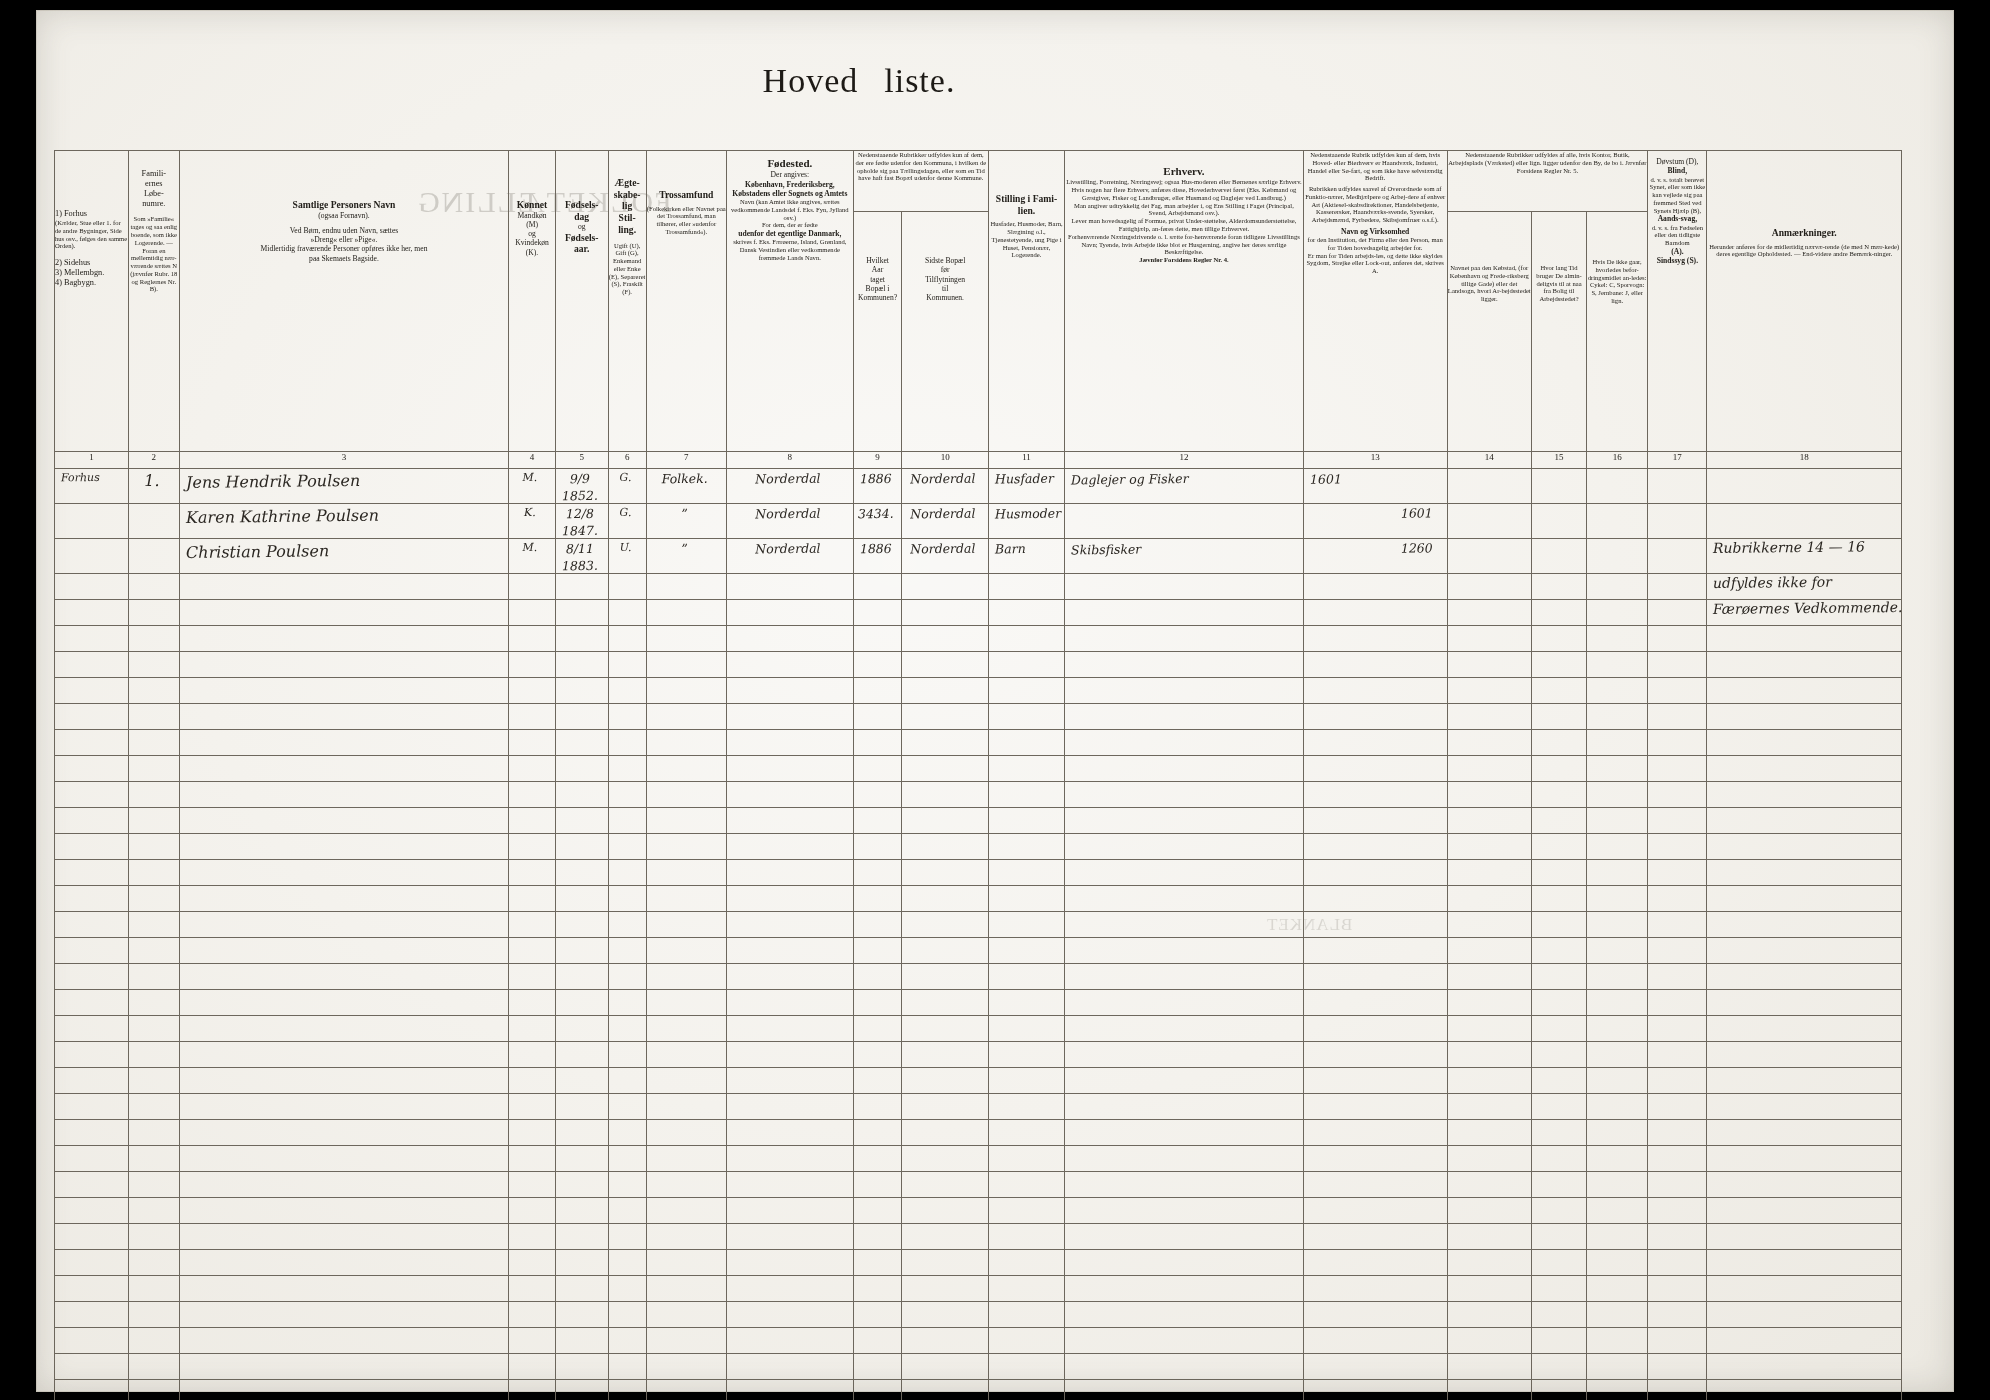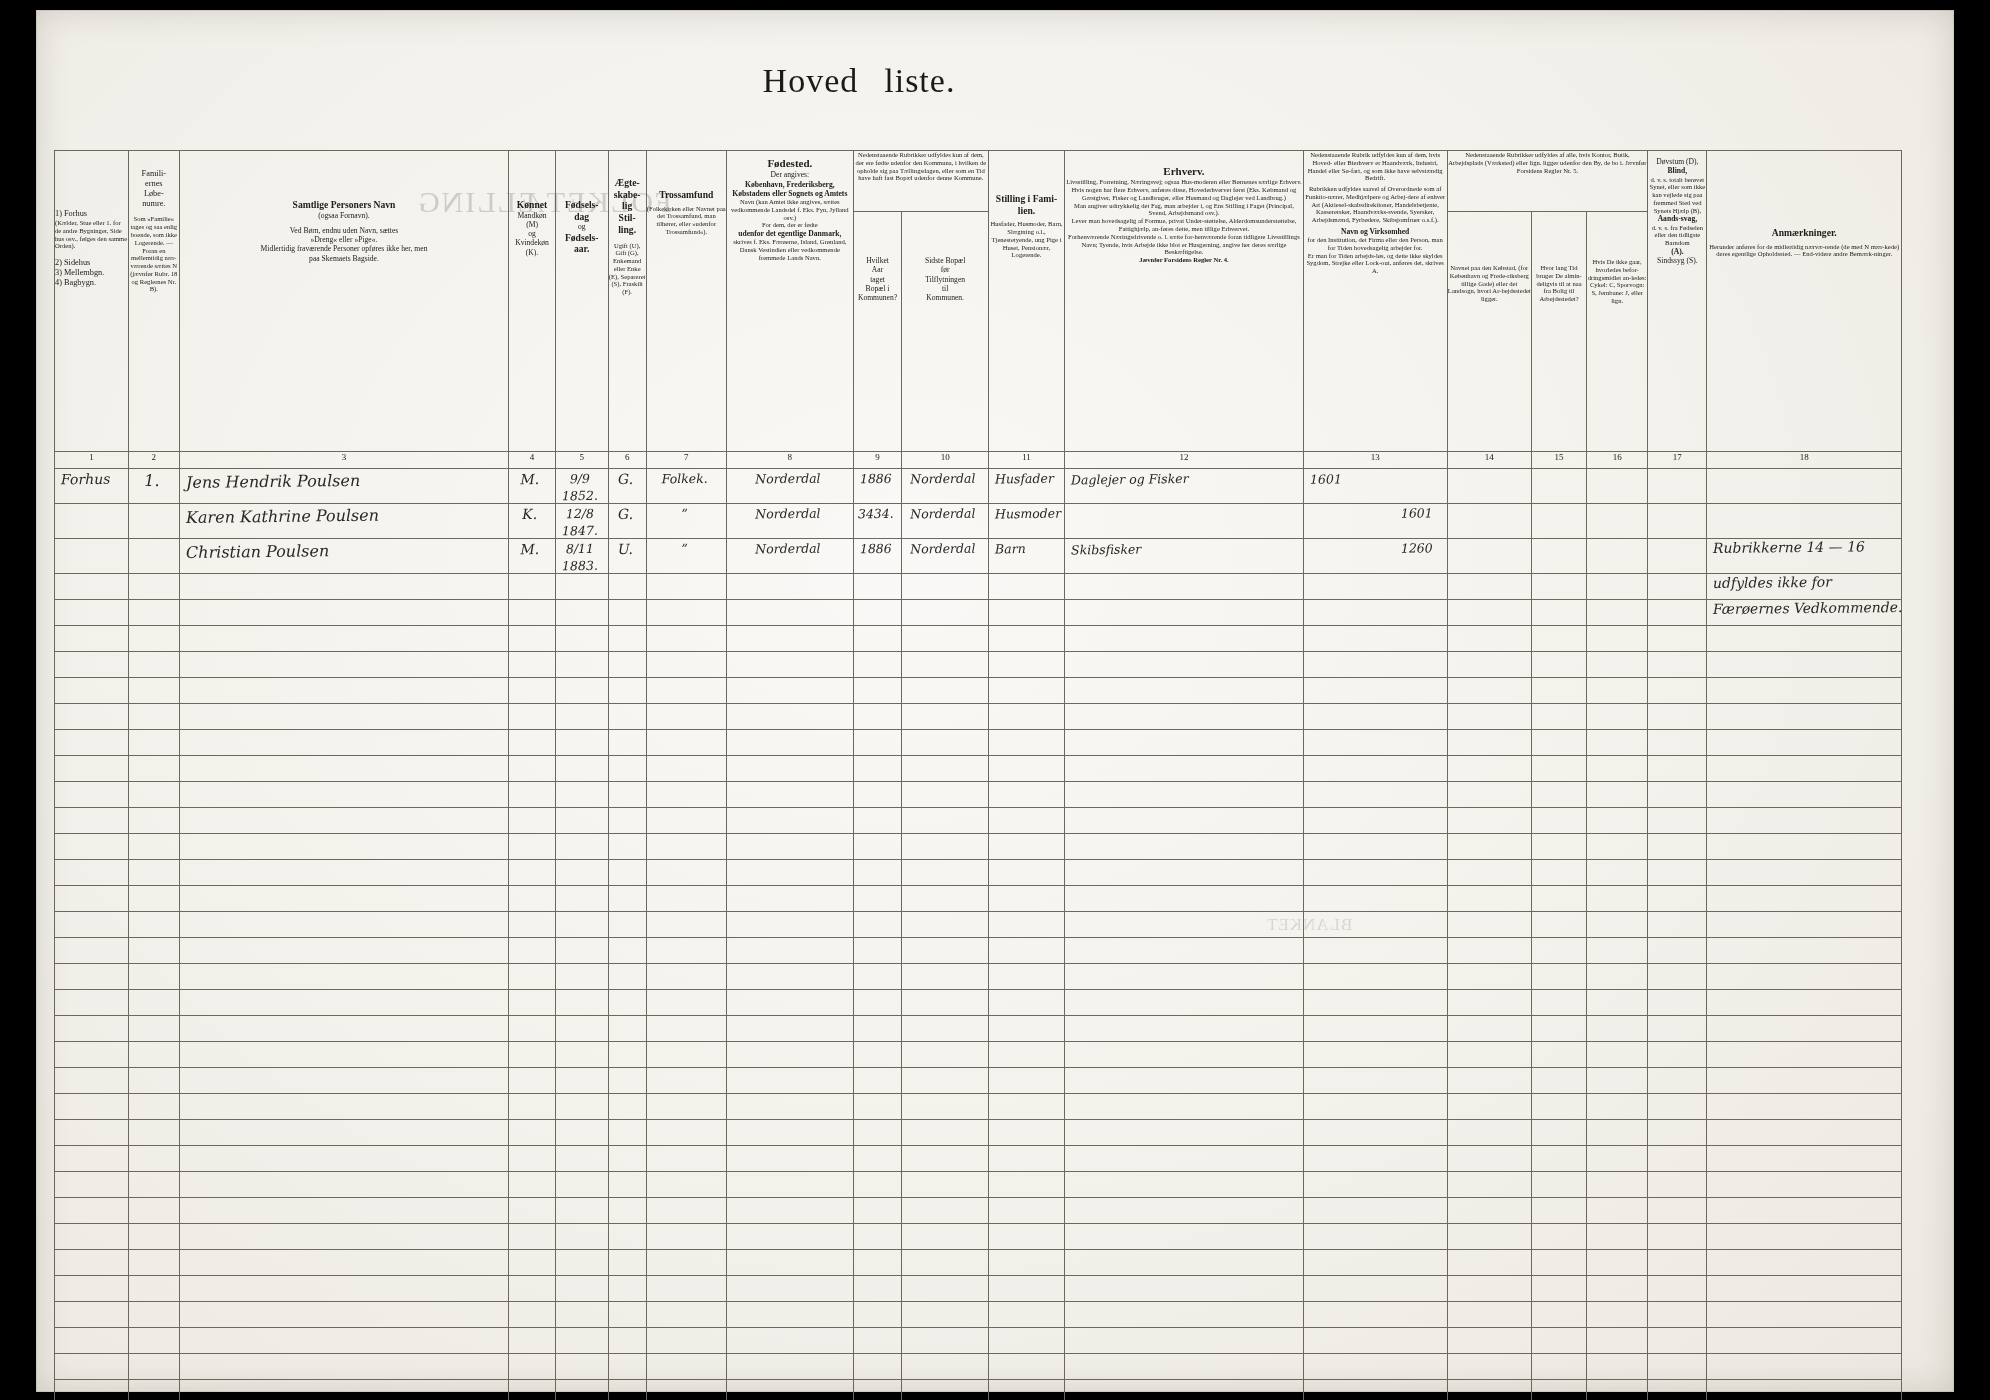--- a/index.html
+++ b/index.html
@@ -87,21 +87,21 @@
     text-align: center;
     vertical-align: middle;
     font-family: "Liberation Serif", serif;
   }
   .datarow td {
     height: 25px;
   }
   .hand {
     font-family: "DejaVu Serif", serif;
     font-style: italic;
-    font-size: 14px;
+    font-size: 11px;
     color: #2b2722;
     padding: 2px 4px 0 6px;
     white-space: nowrap;
     display: block;
     transform: rotate(-0.7deg);
   }
   .hand.c { text-align: center; padding-left: 0; }
   .hand.sm { font-size: 12.5px; }
   .hand.lg { font-size: 16px; }
   .note {
@@ -297,21 +297,21 @@
           </td>
 
           <td class="hdr" rowspan="2">
             <div style="height:6px"></div>
             <div class="sm" style="font-weight:normal">Døvstum (D),</div>
             <div class="sm" style="font-weight:bold">Blind,</div>
             <div class="xs">d. v. s. totalt berøvet Synet, eller som ikke kan vejlede sig paa fremmed Sted ved Synets Hjælp (B),</div>
             <div class="sm" style="font-weight:bold">Aands-svag,</div>
             <div class="xs">d. v. s. fra Fødselen eller den tidligste Barndom</div>
             <div class="sm" style="font-weight:bold">(A).</div>
-            <div class="sm" style="font-weight:normal">Sindssyg (S).</div>
+            <div class="sm" style="font-weight:bold">Sindssyg (S).</div>
           </td>
 
           <td class="hdr" rowspan="2">
             <div style="height:76px"></div>
             <div class="mid">Anmærkninger.</div>
             <div style="height:4px"></div>
             <div class="xs">Herunder anføres for de midlertidig nærvæ-rende (de med N mær-kede) deres egentlige Opholdssted. — End-videre andre Bemærk-ninger.</div>
           </td>
         </tr>
 

